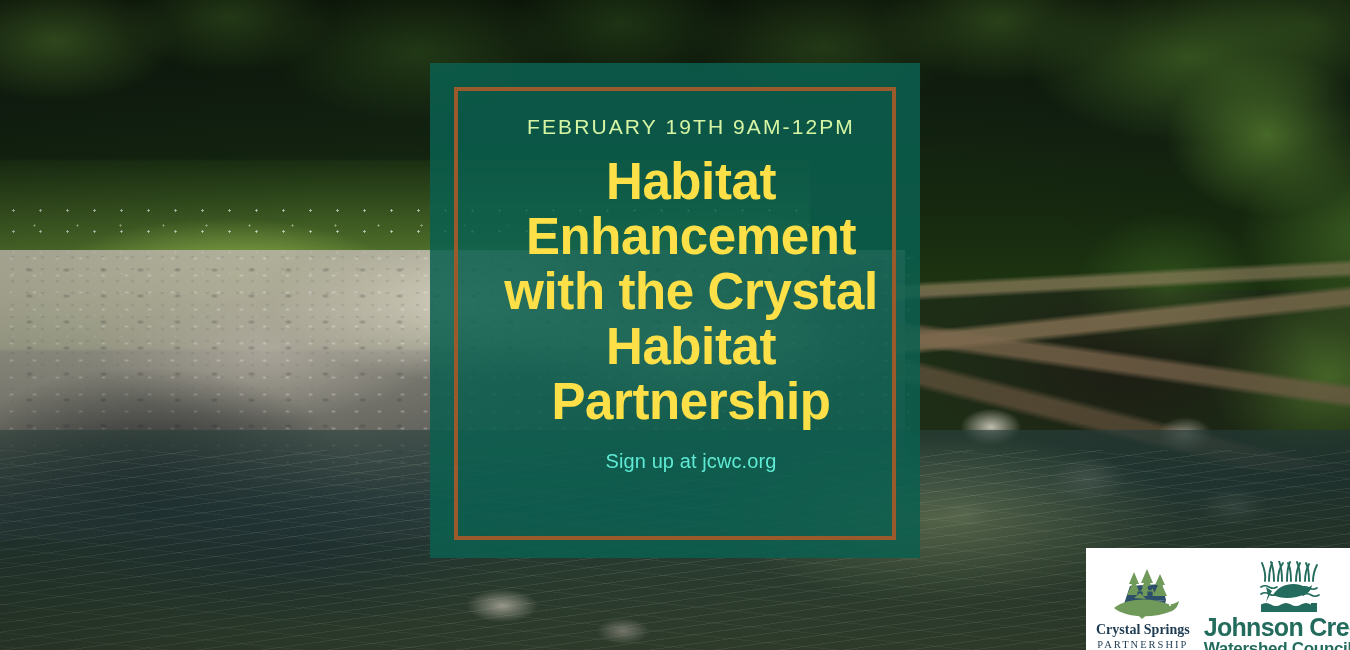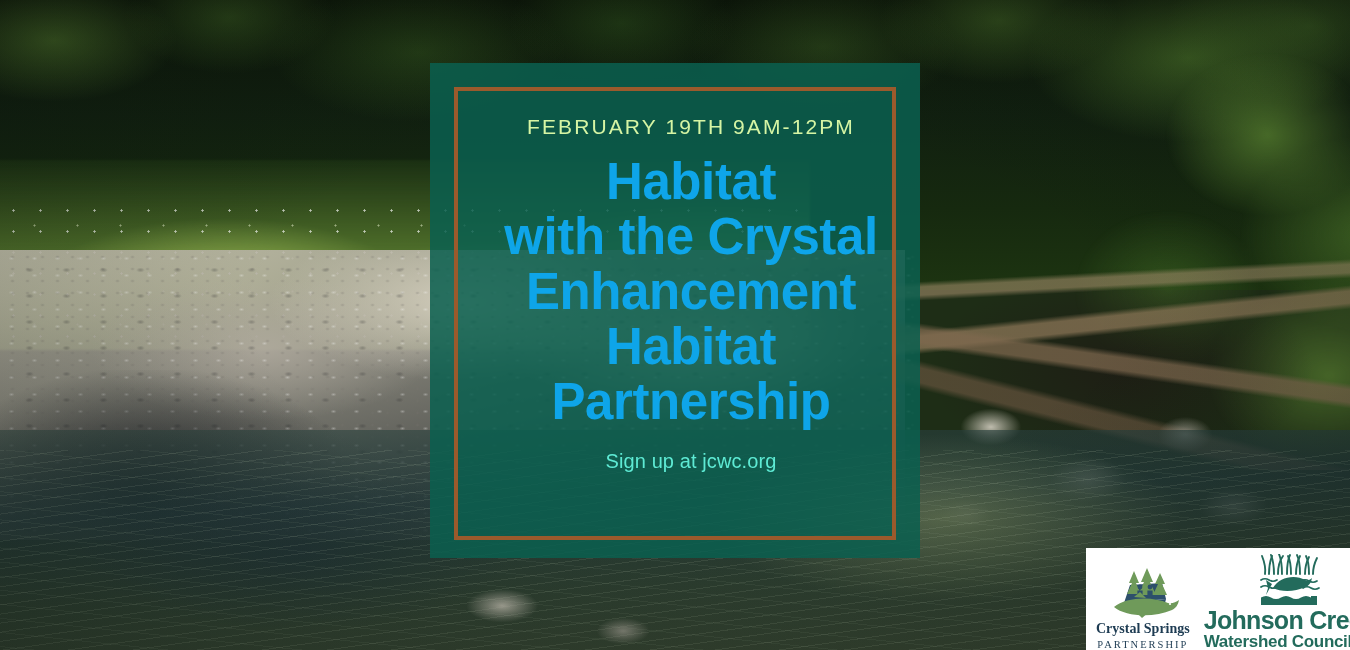--- a/index.html
+++ b/index.html
@@ -166,21 +166,21 @@
     color: #d6f5a4;
     font-size: 21px;
     font-weight: 500;
     letter-spacing: 2.1px;
     text-align: center;
     line-height: 1;
   }
 
   .headline {
     margin-top: 17px;
-    color: #0ea5e9;
+    color: #fde047;
     font-size: 51px;
     font-weight: bold;
     line-height: 1.08;
     text-align: center;
     width: 400px;
     letter-spacing: -0.4px;
   }
 
   .signup {
     margin-top: 21px;
@@ -191,21 +191,21 @@
     letter-spacing: .1px;
   }
 
   
   .logo-panel {
     position: absolute;
     left: 1086px; top: 548px;
     width: 264px; height: 102px;
     background: #ffffff;
     display: flex;
-    align-items: flex-end;
+    align-items: center;
     padding: 20px 4px 0 10px;
     gap: 14px;
   }
   .logo-block { display: flex; flex-direction: column; align-items: center; }
   .cs-logo-mark { width: 86px; height: 54px; }
   .cs-name {
     font-family: "Liberation Serif", serif;
     font-weight: bold;
     font-size: 14px;
     color: #1d3b52;
@@ -262,22 +262,22 @@
     <div class="photo-shade"></div>
   </div>
 
   <div class="card">
     <div class="card-border"></div>
 
     <div class="event-date">FEBRUARY 19TH 9AM-12PM</div>
 
     <div class="headline">
       <div>Habitat</div>
+      <div>Enhancement</div>
       <div>with the Crystal</div>
-      <div>Enhancement</div>
       <div>Habitat</div>
       <div>Partnership</div>
     </div>
 
     <div class="signup">Sign up at jcwc.org</div>
   </div>
 
   <div class="logo-panel">
 
     <div class="logo-block">

